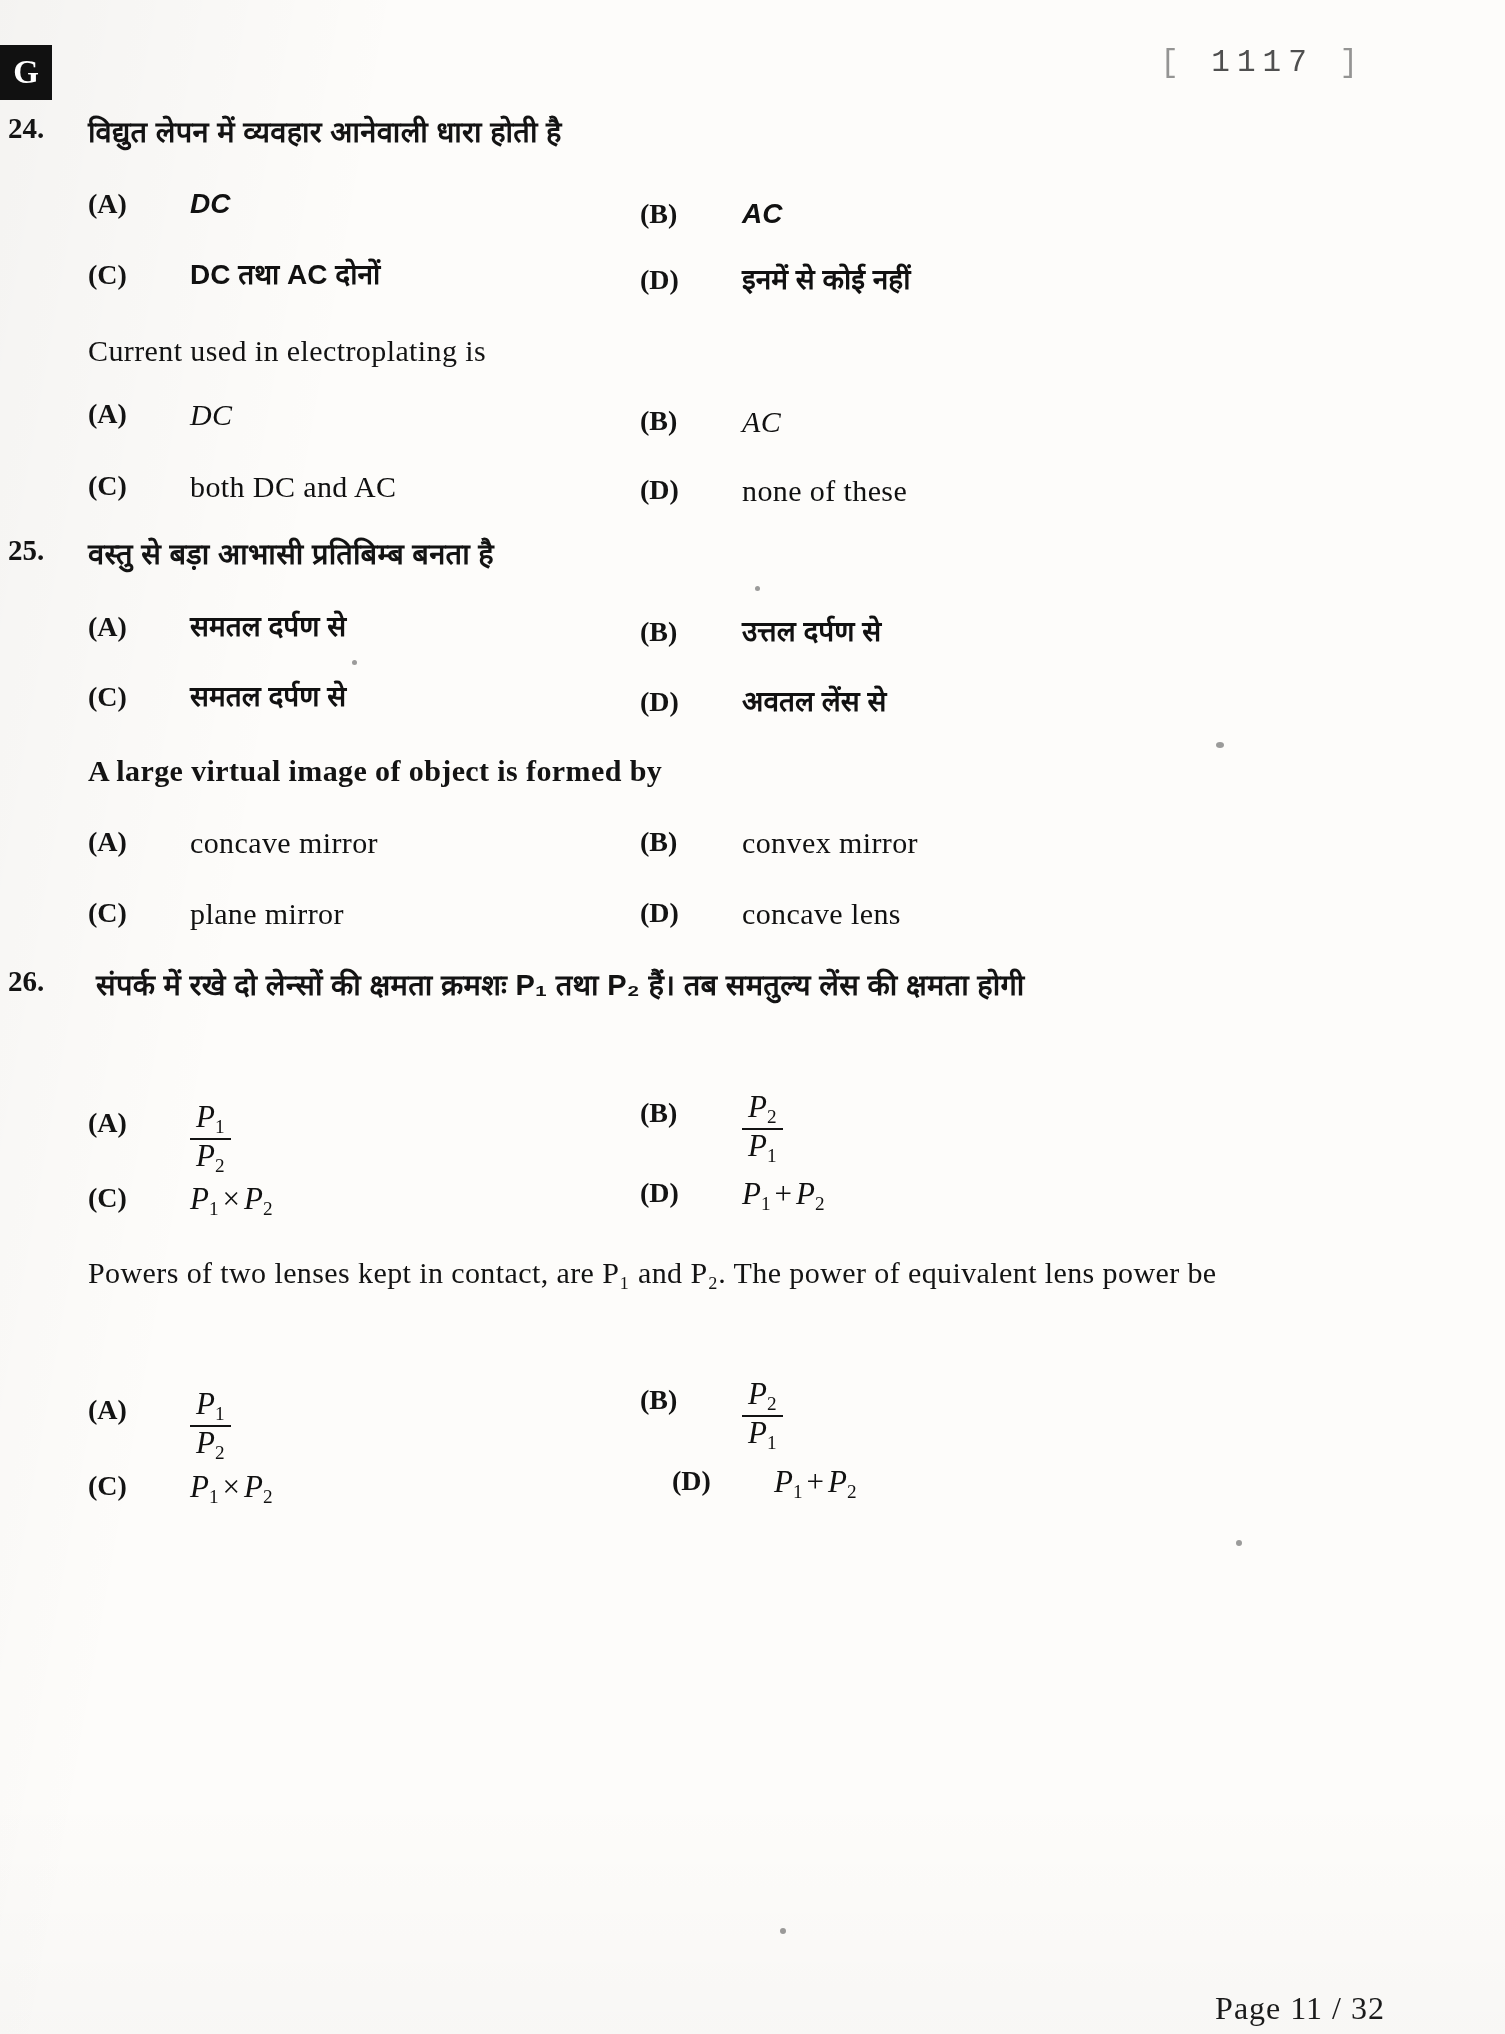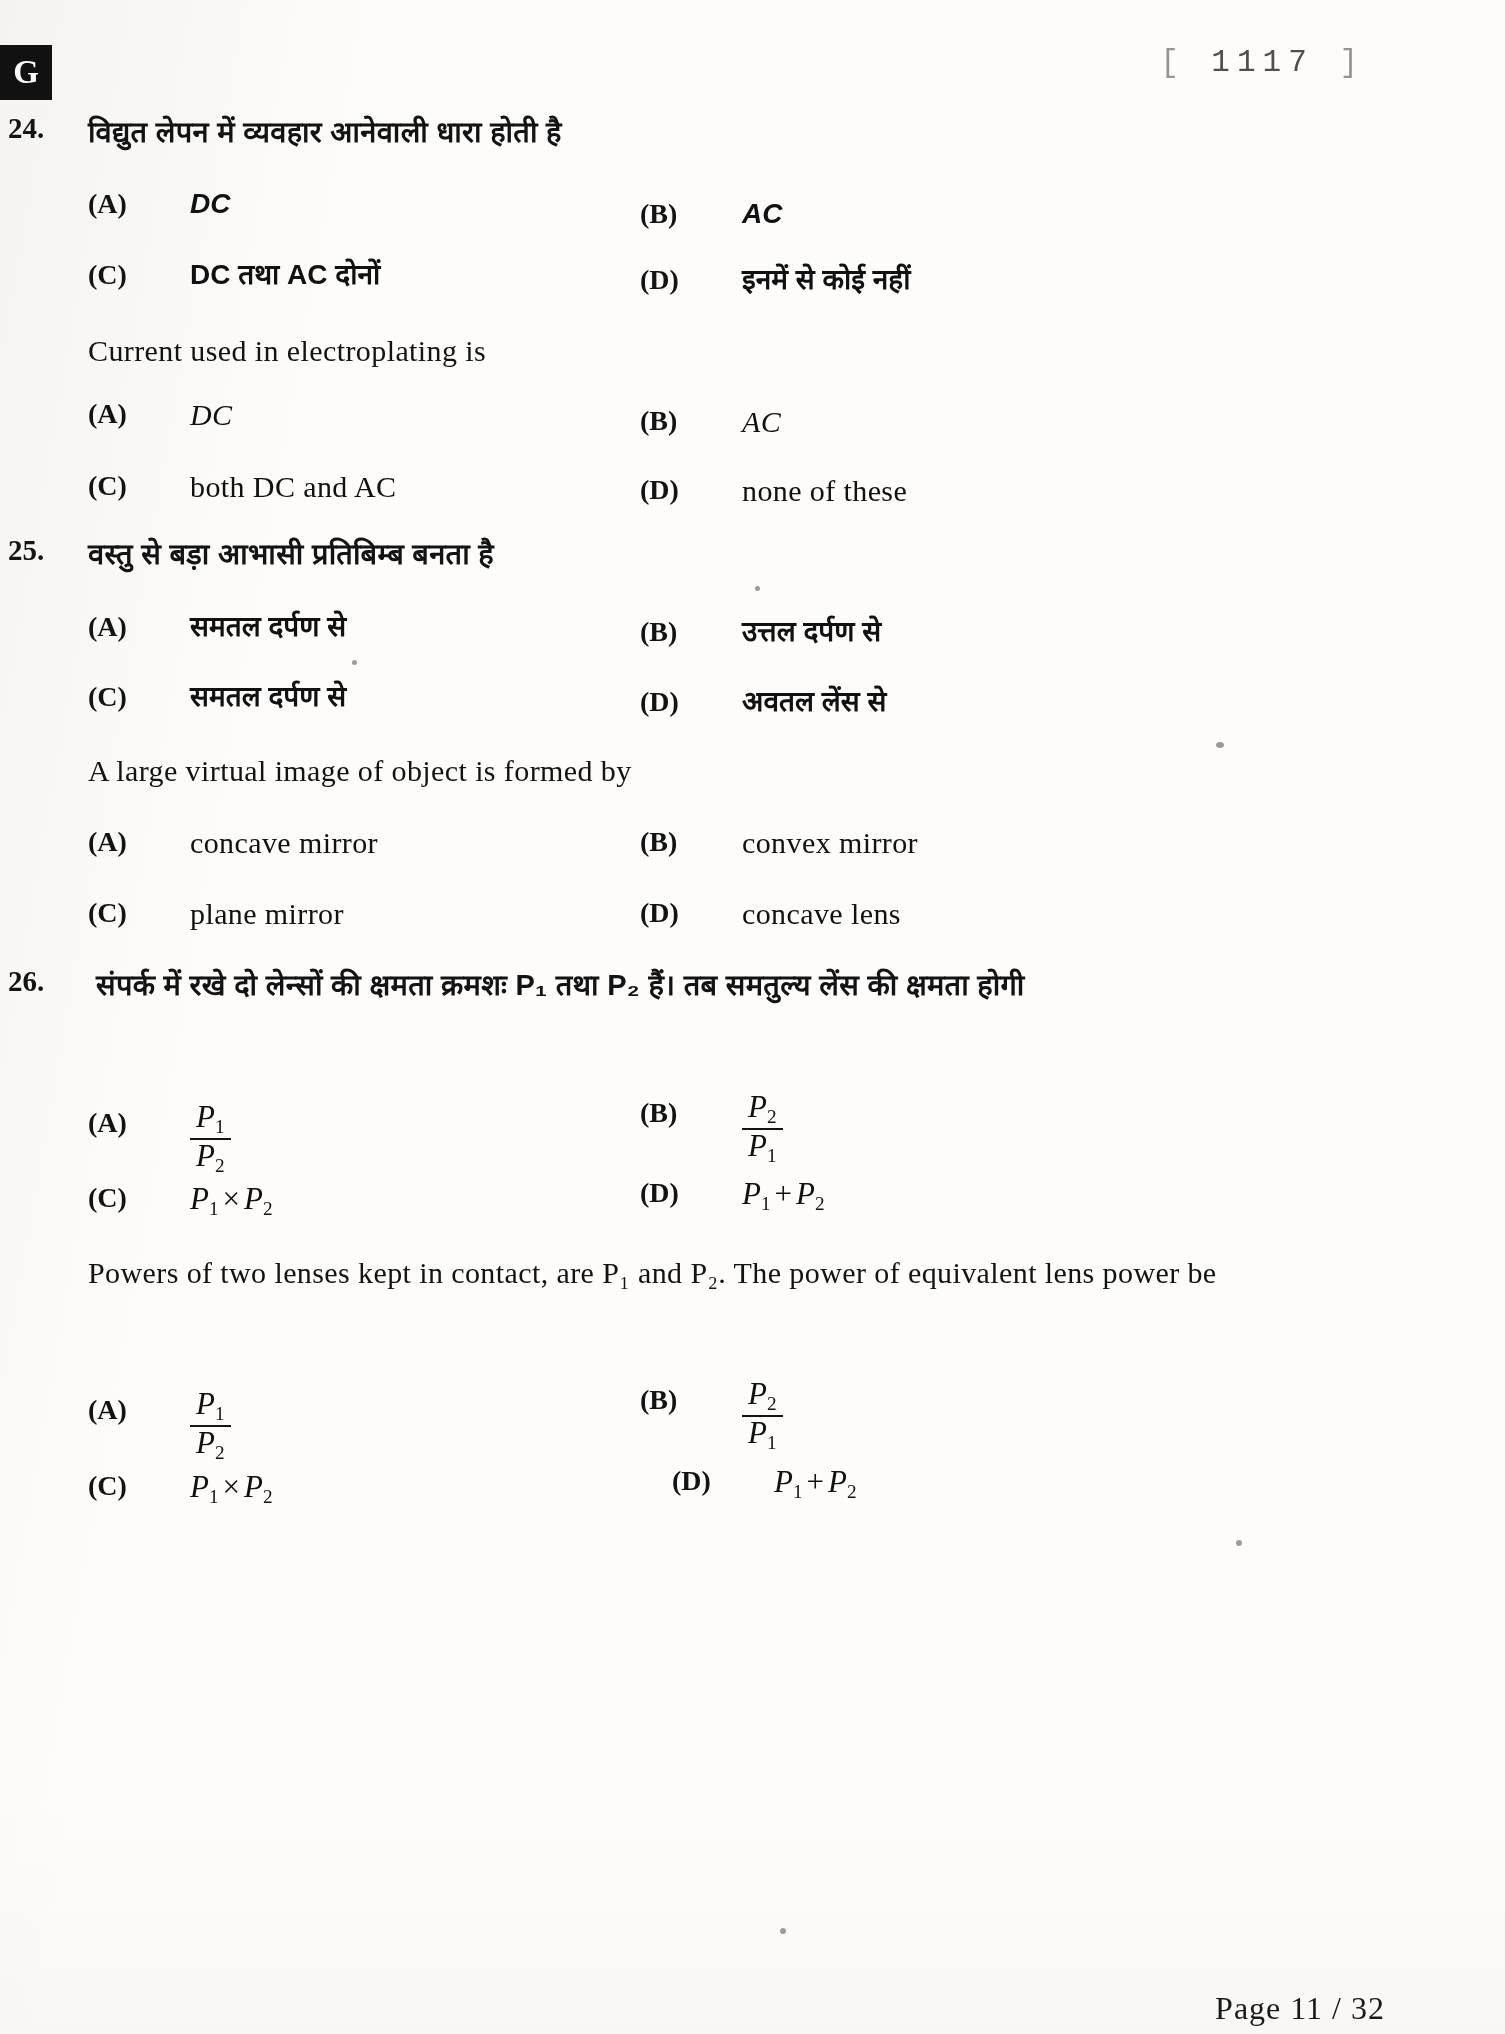--- a/index.html
+++ b/index.html
@@ -259,21 +259,21 @@
     </div>
     <div class="opt hi colA" style="top:679px;">
       <span class="lbl">(C)</span>
       <span class="txt">समतल दर्पण से</span>
     </div>
     <div class="opt hi colB" style="top:684px;">
       <span class="lbl">(D)</span>
       <span class="txt">अवतल लेंस से</span>
     </div>
 
-    <div class="stem en" style="top:750px;">A large virtual image of object is formed by</div>
+    <div class="stem en" style="top:750px;font-weight:bold;">A large virtual image of object is formed by</div>
 
     <div class="opt en colA" style="top:824px;">
       <span class="lbl">(A)</span>
       <span class="txt">concave mirror</span>
     </div>
     <div class="opt en colB" style="top:824px;">
       <span class="lbl">(B)</span>
       <span class="txt">convex mirror</span>
     </div>
     <div class="opt en colA" style="top:895px;">

